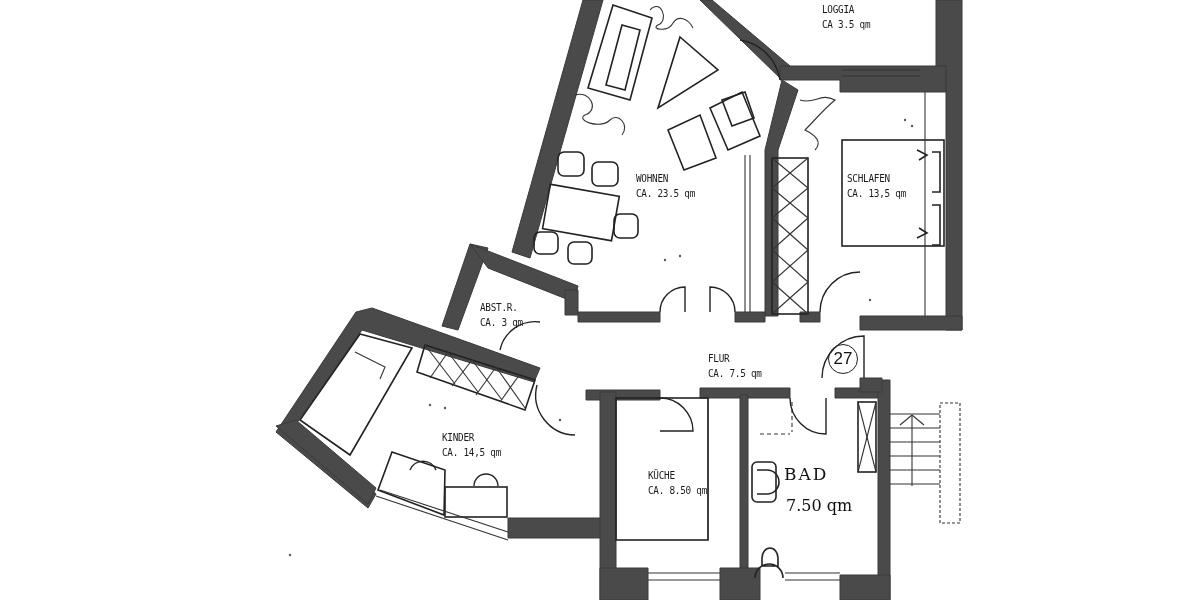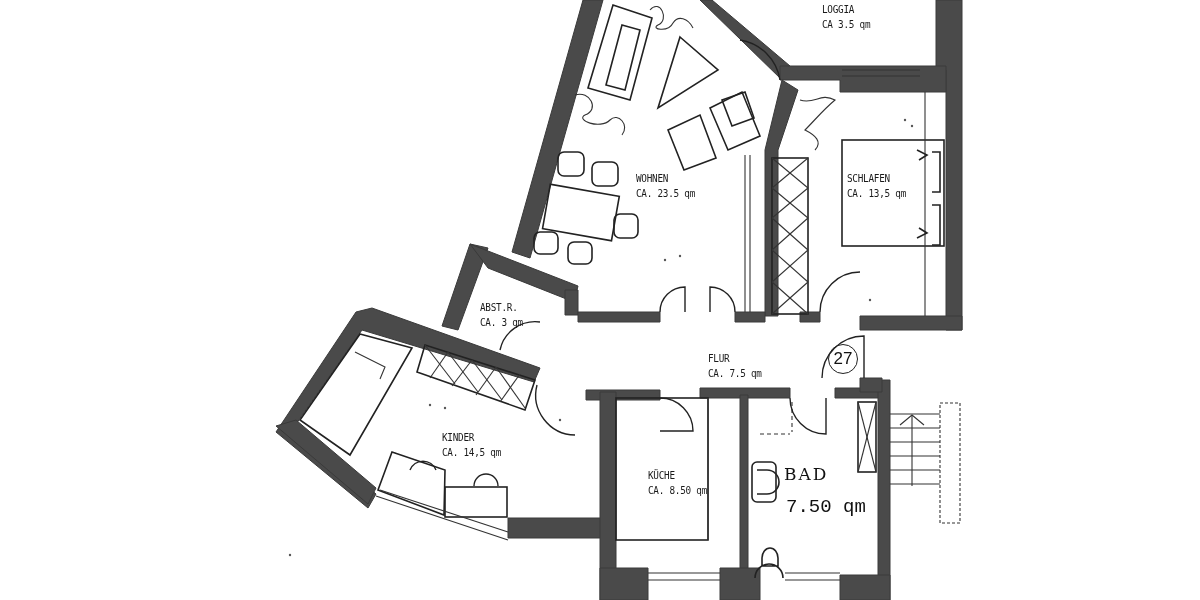--- a/index.html
+++ b/index.html
@@ -210,15 +210,15 @@
 </div>
 <div class="lbl" style="left:442px;top:430px;">
   <div>KINDER</div>
   <div>CA. 14,5 qm</div>
 </div>
 <div class="lbl" style="left:648px;top:468px;">
   <div>KÜCHE</div>
   <div>CA. 8.50 qm</div>
 </div>
 <div class="hand" style="left:784px;top:464px;font-size:17px;letter-spacing:2px;">BAD</div>
-<div class="hand" style="left:786px;top:496px;font-size:19px;font-family:Liberation Mono, monospace;">7.50 qm</div>
+<div class="hand" style="left:786px;top:496px;font-size:16px;">7.50 qm</div>
 
 <div class="badge" style="left:828px;top:344px;">27</div>
 
 </body></html>

